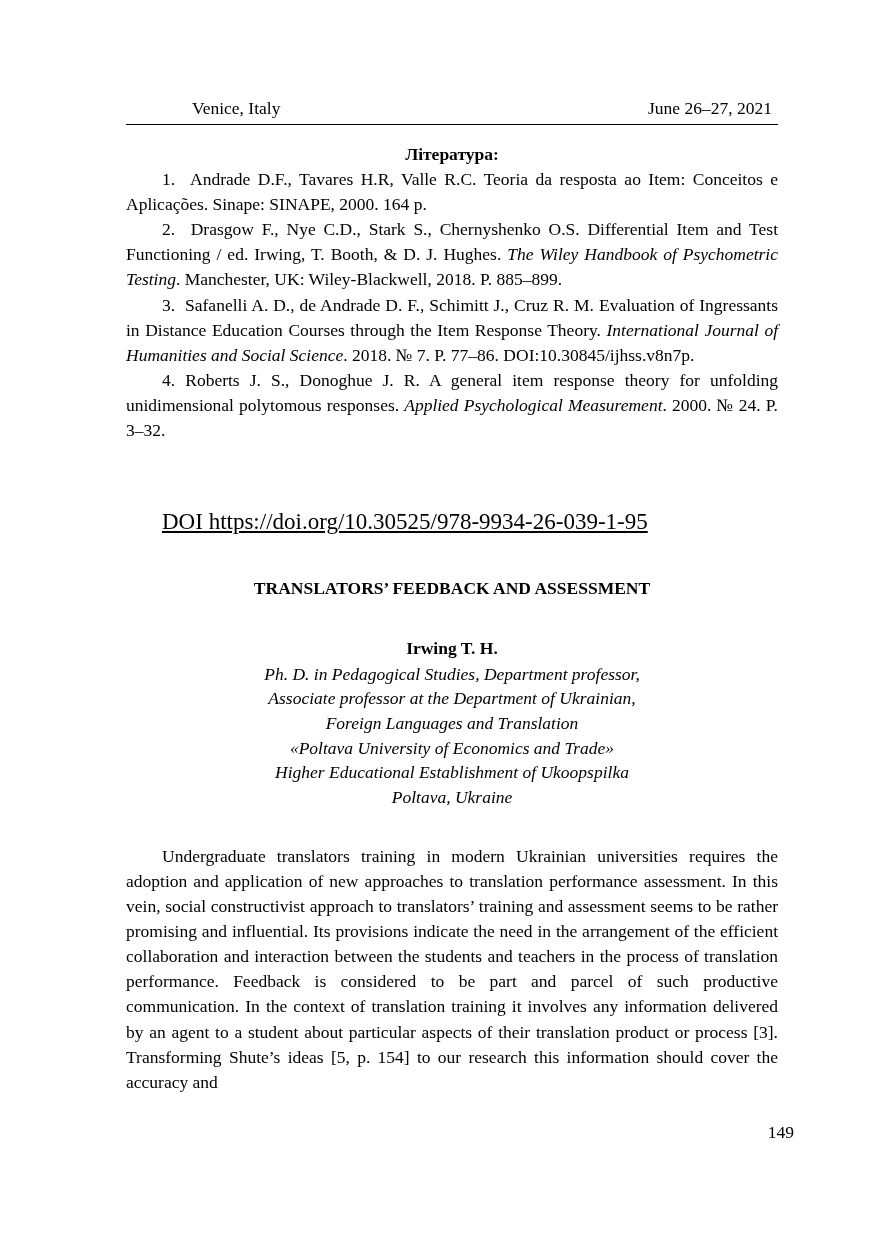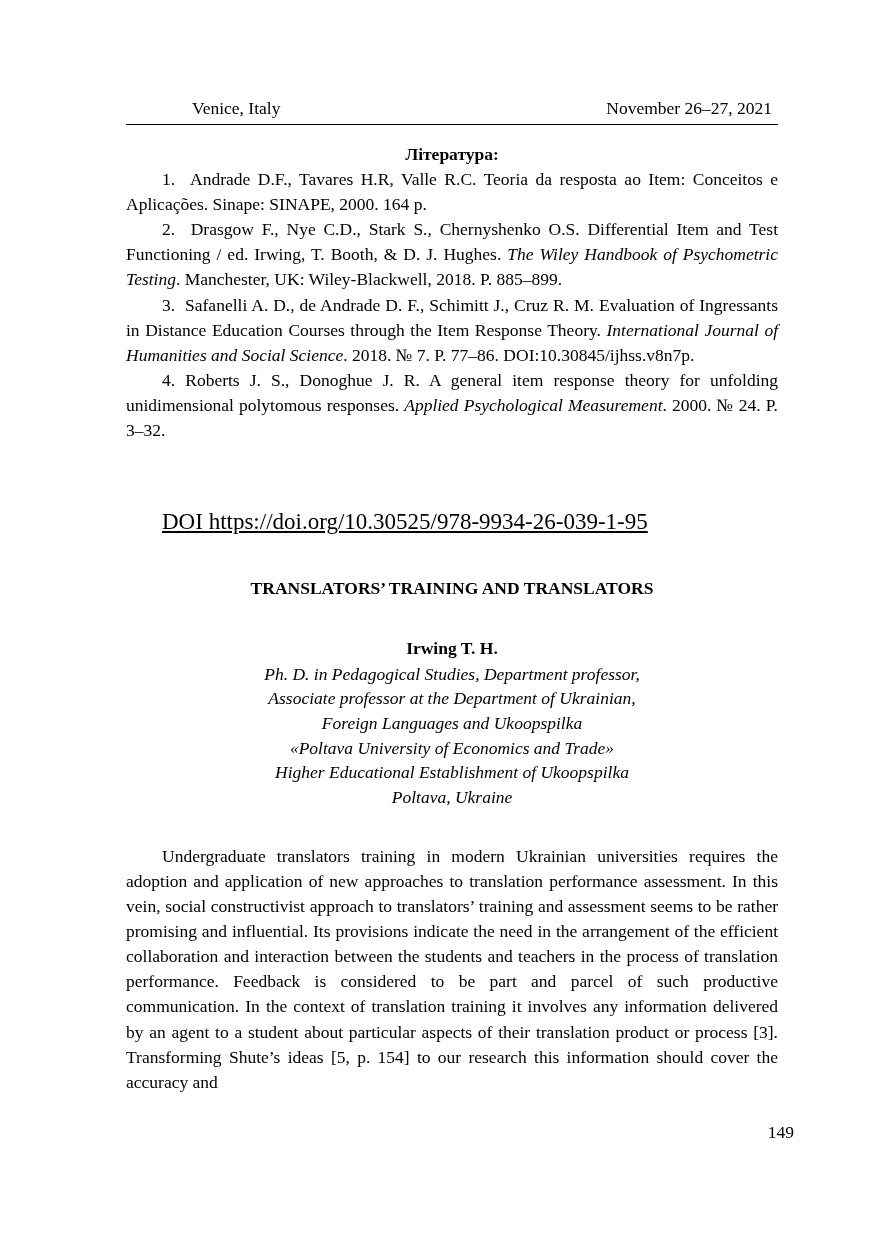--- a/index.html
+++ b/index.html
@@ -121,46 +121,46 @@
   }
 </style>
 </head>
 <body>
 
 <div class="page">
   <div class="content">
 
     <div class="runhead">
       <span class="rh-left">Venice, Italy</span>
-      <span class="rh-right">November 26–27, 2021</span>
+      <span class="rh-right">June 26–27, 2021</span>
     </div>
     <div class="rule"></div>
 
     <div class="sec-heading">Література:</div>
 
     <p class="ref"><span>1.</span>&nbsp;&nbsp;<span>Andrade D.F., Tavares H.R, Valle R.C. Teoria da resposta ao Item: Conceitos e Aplicações. Sinape: SINAPE, 2000. 164 p.</span><i></i><span></span></p>
 
     <p class="ref"><span>2.</span>&nbsp;&nbsp;<span>Drasgow F., Nye C.D., Stark S., Chernyshenko O.S. Differential Item and Test Functioning / ed. Irwing, T. Booth, &amp; D. J. Hughes. </span><i>The Wiley Handbook of Psychometric Testing</i><span>. Manchester, UK: Wiley-Blackwell, 2018. P. 885–899.</span></p>
 
     <p class="ref"><span>3.</span>&nbsp;&nbsp;<span>Safanelli A. D., de Andrade D. F., Schimitt J., Cruz R. M. Evaluation of Ingressants in Distance Education Courses through the Item Response Theory. </span><i>International Journal of Humanities and Social Science</i><span>. 2018. № 7. P. 77–86. DOI:10.30845/ijhss.v8n7p.</span></p>
 
     <p class="ref"><span>4.</span>&nbsp;<span>Roberts J. S., Donoghue J. R. A general item response theory for unfolding unidimensional polytomous responses. </span><i>Applied Psychological Measurement</i><span>. 2000. № 24. P. 3–32.</span></p>
 
     <p class="doi">DOI https://doi.org/10.30525/978-9934-26-039-1-95</p>
 
     <div class="art-title">
-      <div>TRANSLATORS’ TRAINING AND TRANSLATORS</div>
+      <div>TRANSLATORS’ FEEDBACK AND ASSESSMENT</div>
     </div>
 
     <p class="author-name">Irwing T. H.</p>
 
     <div class="affil">
       <div>Ph. D. in Pedagogical Studies, Department professor,</div>
       <div>Associate professor at the Department of Ukrainian,</div>
-      <div>Foreign Languages and Ukoopspilka</div>
+      <div>Foreign Languages and Translation</div>
       <div>«Poltava University of Economics and Trade»</div>
       <div>Higher Educational Establishment of Ukoopspilka</div>
       <div>Poltava, Ukraine</div>
     </div>
 
     <p class="body-par">Undergraduate translators training in modern Ukrainian universities requires the adoption and application of new approaches to translation performance assessment. In this vein, social constructivist approach to translators’ training and assessment seems to be rather promising and influential. Its provisions indicate the need in the arrangement of the efficient collaboration and interaction between the students and teachers in the process of translation performance. Feedback is considered to be part and parcel of such productive communication. In the context of translation training it involves any information delivered by an agent to a student about particular aspects of their translation product or process [3]. Transforming Shute’s ideas [5, p. 154] to our research this information should cover the accuracy and</p>
 
   </div>
 
   <div class="folio">149</div>

